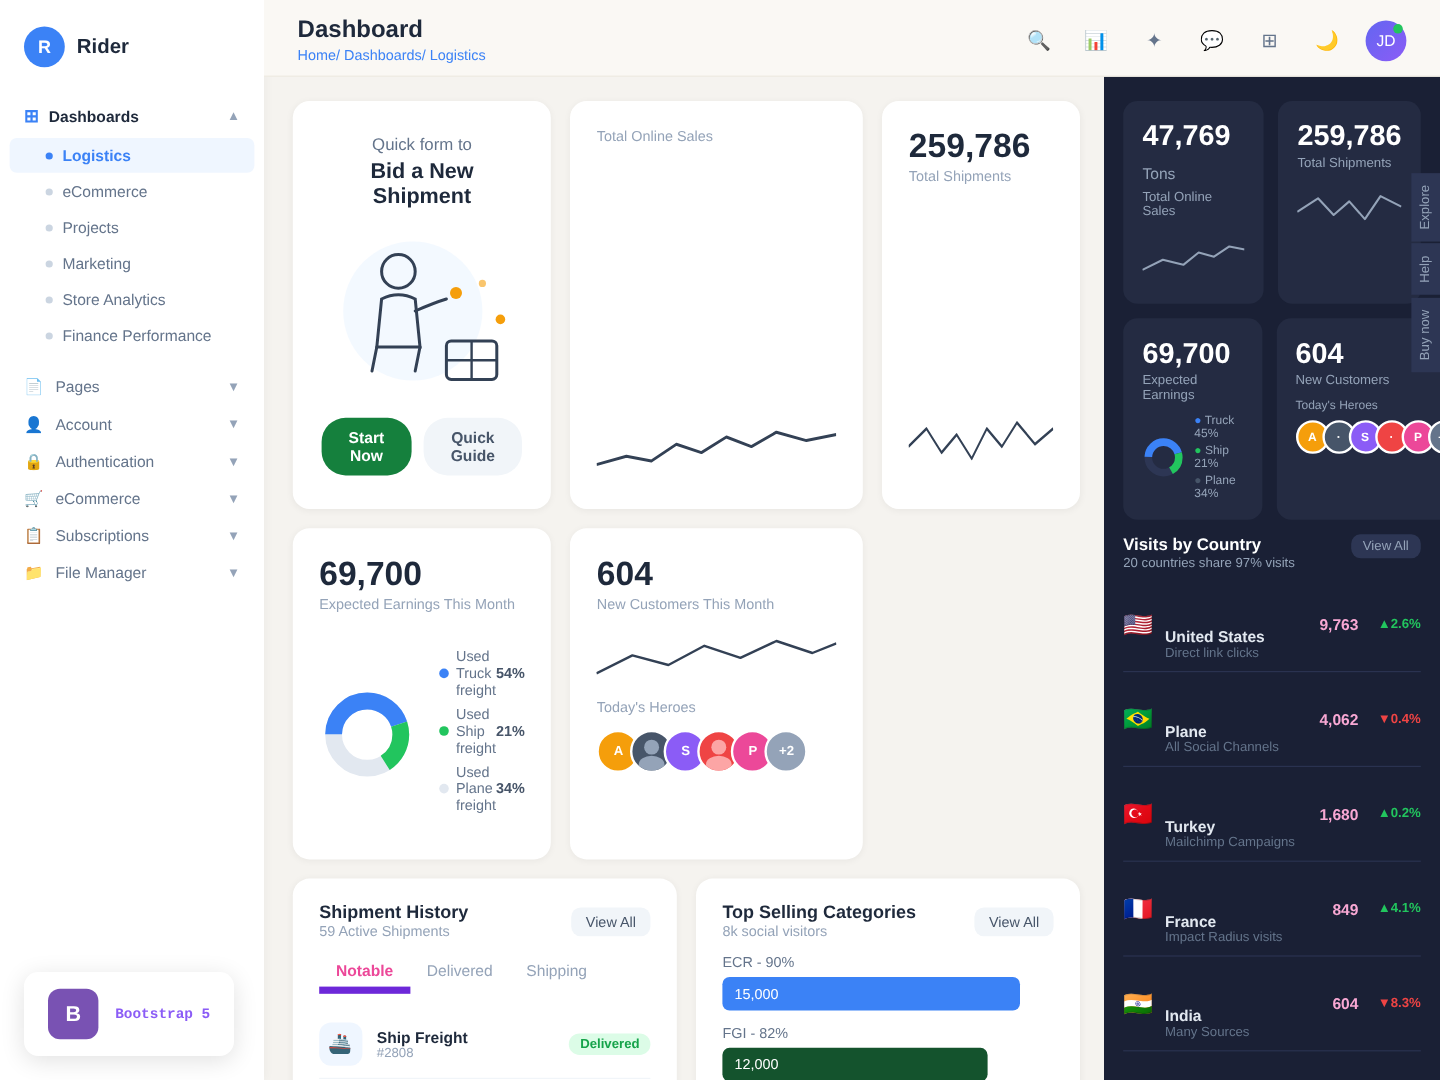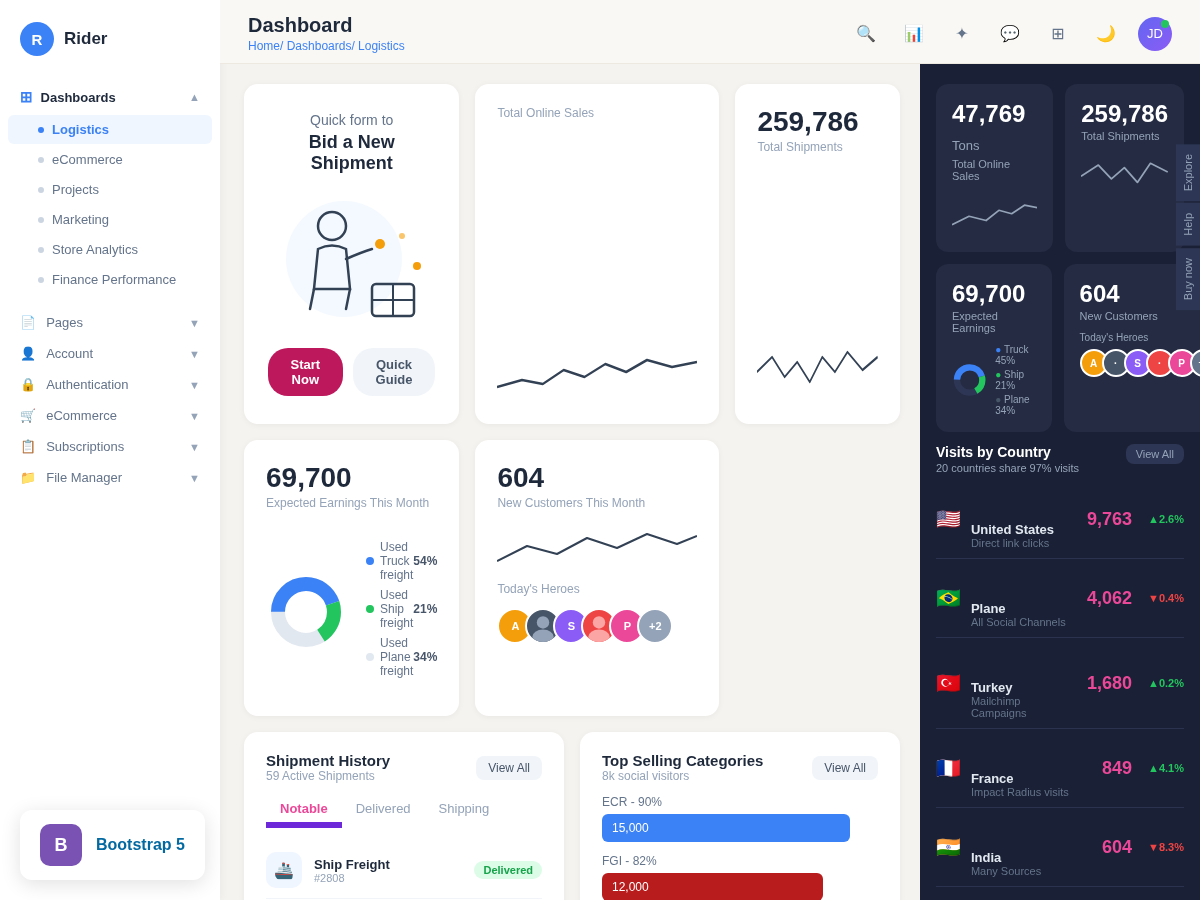--- a/index.html
+++ b/index.html
@@ -157,21 +157,21 @@
     }
     .hero-card .subtitle { font-size: 14px; color: #64748b; margin-bottom: 4px; }
     .hero-card .title { font-size: 18px; font-weight: 700; color: #1e293b; margin-bottom: 20px; }
     .hero-illustration {
       width: 160px; height: 130px;
       position: relative;
       margin-bottom: 24px;
     }
     .hero-buttons { display: flex; gap: 10px; }
     .btn-primary {
-      background: #be185d;
+      background: #15803d;
       color: white;
       border: none;
       border-radius: 20px;
       padding: 9px 22px;
       font-size: 13px;
       font-weight: 600;
       cursor: pointer;
     }
     .btn-secondary {
       background: #f1f5f9;
@@ -324,21 +324,21 @@
       display: flex;
       align-items: center;
       gap: 10px;
       padding: 9px 0;
       border-bottom: 1px solid #2a3250;
     }
     .country-flag { font-size: 20px; }
     .country-info { flex: 1; }
     .country-name { font-size: 13px; font-weight: 600; color: #e2e8f0; margin-top: 33px; }
     .country-source { font-size: 11px; color: #64748b; }
-    .country-visits { font-size: 18px; font-weight: 600; color: #ec4899; margin-right: 6px; }
+    .country-visits { font-size: 13px; font-weight: 600; color: #f9a8d4; margin-right: 6px; }
     .change-up { color: #22c55e; font-size: 11px; font-weight: 600; }
     .change-down { color: #ef4444; font-size: 11px; font-weight: 600; }
     .rp-side-btn {
       writing-mode: vertical-rl;
       text-orientation: mixed;
       transform: rotate(180deg);
       background: #2d3654;
       color: #94a3b8;
       font-size: 11px;
       padding: 10px 6px;
@@ -375,21 +375,21 @@
       box-shadow: 0 4px 20px rgba(0,0,0,0.12);
       z-index: 100;
     }
     .bs-icon {
       width: 42px; height: 42px;
       background: #7952b3;
       border-radius: 10px;
       display: flex; align-items: center; justify-content: center;
       color: white; font-size: 18px; font-weight: 900;
     }
-    .bs-text { font-size: 16px; font-weight: 700; color: #0369a1; }
+    .bs-text { font-size: 12px; font-weight: 700; color: #8b5cf6; font-family: Liberation Mono, monospace; }
   </style>
 </head>
 <body>
 
 <div class="sidebar">
   <div class="sidebar-logo">
     <div class="logo-circle">
       <span>R</span>
     </div>
     <span class="logo-text">Rider</span>
@@ -651,21 +651,21 @@
             </div>
             <button class="btn-view-all">View All</button>
           </div>
           <div>
             <div class="bar-item">
               <div class="bar-label">ECR - 90%</div>
               <div class="bar-value" style="width:90%;background:#3b82f6;">15,000</div>
             </div>
             <div class="bar-item">
               <div class="bar-label">FGI - 82%</div>
-              <div class="bar-value" style="width:80%;background:#b91c1c;">12,000</div>
+              <div class="bar-value" style="width:80%;background:#14532d;">12,000</div>
             </div>
 
           </div>
         </div>
 
       </div>
 
     </div>
 
     <div class="right-panel">

